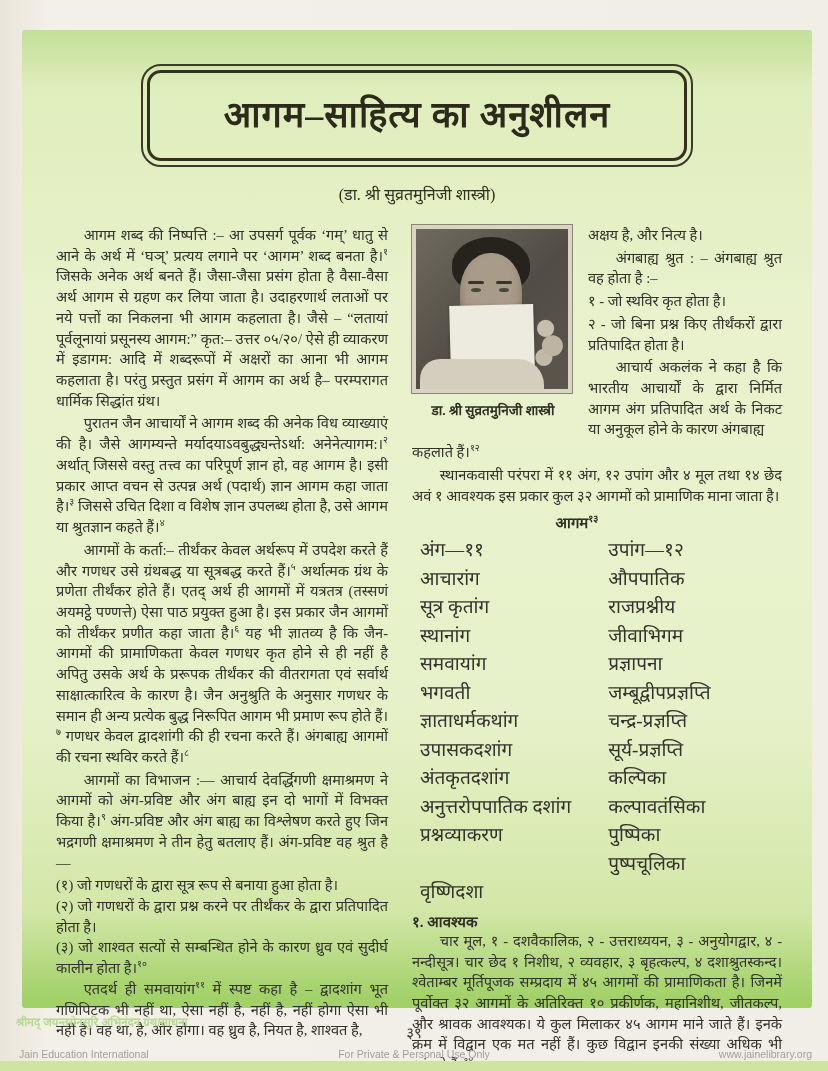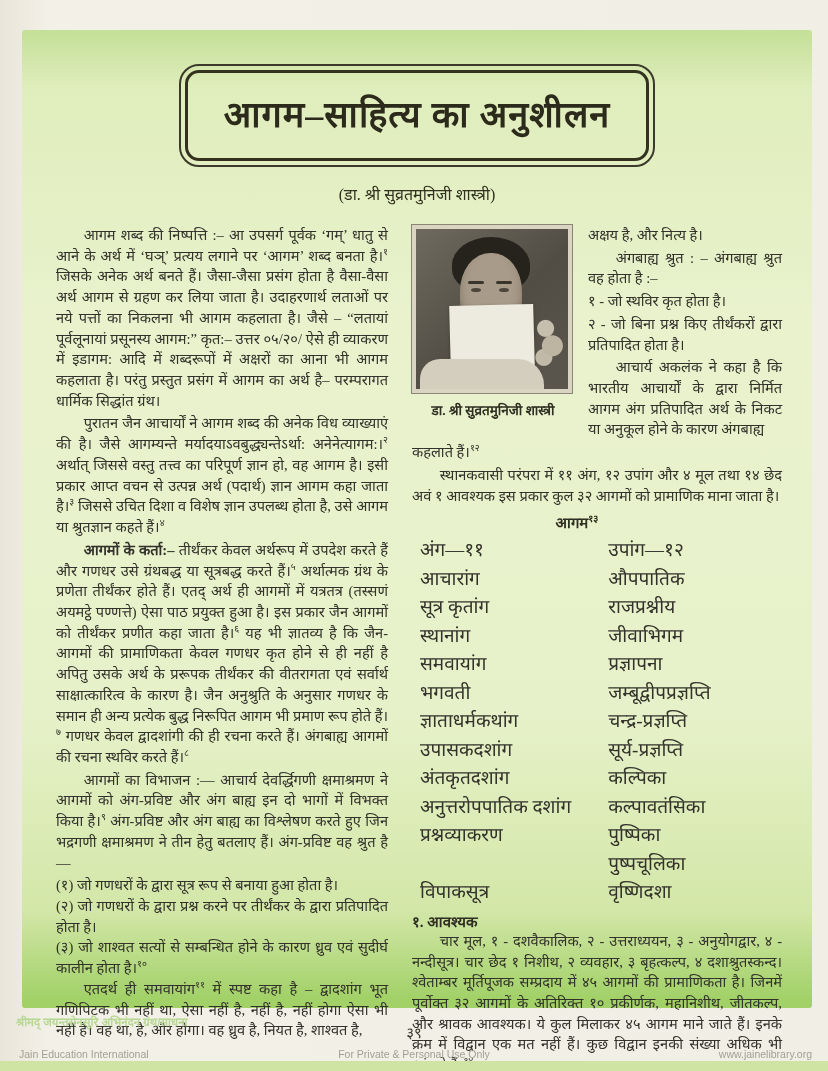--- a/index.html
+++ b/index.html
@@ -12,21 +12,21 @@
   }
   .panel {
     position:absolute; left:22px; top:30px; width:790px; height:978px;
     background:linear-gradient(180deg,#c3e098 0%, #e0edbc 6%, #e9f2cd 30%, #e7f1c9 70%, #d3e7a8 90%, #a2d168 99%);
     border-radius:3px;
   }
   .bottom-strip { position:absolute; left:0; right:0; bottom:0; height:10px; background:#cfe3a2; }
 
   
   .title-box {
-    width:476px; margin:34px auto 0 auto;
+    width:552px; margin:34px auto 0 auto;
     border:2px solid #3c3a2a; border-radius:20px; padding:4px;
   }
   .title-box-inner {
     border:3px solid #34321f; border-radius:14px;
     padding:16px 10px 20px 10px; text-align:center;
   }
   .page-title {
     font-size:36px; font-weight:bold; color:#26251736; color:#2b2a1b;
     letter-spacing:1px;
   }
@@ -35,21 +35,21 @@
   
   .body-cols { display:flex; gap:24px; margin:20px 30px 0 34px; }
   .col-left  { flex:0 0 332px; }
   .col-right { flex:1; }
   .para {
     font-size:14.6px; line-height:1.42; text-align:justify;
     text-indent:1.9em; color:#32312a; margin-bottom:2px;
   }
   .para.no-indent { text-indent:0; }
   sup { font-size:0.65em; vertical-align:super; line-height:0; }
-  b { font-weight:bold;margin-top:44px; }
+  b { font-weight:normal;margin-top:44px; }
   .num-item { font-size:14.6px; line-height:1.42; text-align:justify; color:#32312a; }
 
   
   .photo-row { display:flex; gap:14px; }
   .photo-col { flex:0 0 162px; }
   .photo-frame {
     width:160px; height:168px; background:#dad5c2; padding:4px;
     box-shadow:0 0 0 1px #8a8676;
   }
   .photo-inner {
@@ -188,21 +188,20 @@
           </div>
           <div class="agam-row">
             <span class="agam-cell">प्रश्नव्याकरण</span>
             <span class="agam-cell c2">पुष्पिका</span>
           </div>
           <div class="agam-row">
             <span class="agam-cell"></span>
             <span class="agam-cell c2">पुष्पचूलिका</span>
           </div>
           <div class="agam-row">
-            <span class="agam-cell">विपाकसूत्र</span>
             <span class="agam-cell c2">वृष्णिदशा</span>
           </div>
         </div>
 
         <div class="avashyak-heading">१. आवश्यक</div>
         <p class="para">चार मूल, १ - दशवैकालिक, २ - उत्तराध्ययन, ३ - अनुयोगद्वार, ४ - नन्दीसूत्र। चार छेद १ निशीथ, २ व्यवहार, ३ बृहत्कल्प, ४ दशाश्रुतस्कन्द। श्वेताम्बर मूर्तिपूजक सम्प्रदाय में ४५ आगमों की प्रामाणिकता है। जिनमें पूर्वोक्त ३२ आगमों के अतिरिक्त १० प्रकीर्णक, महानिशीथ, जीतकल्प, और श्रावक आवश्यक। ये कुल मिलाकर ४५ आगम माने जाते हैं। इनके क्रम में विद्वान एक मत नहीं हैं। कुछ विद्वान इनकी संख्या अधिक भी आंकते हैं।<sup>१४</sup></p>
         <p class="para">अंगों में १२ वां अंग दृष्टिवाद को माना जाता है  परन्तु वर्तमान में ऐसी धारणा पाई जाती है कि दृष्टिवाद मूलरूप में अनुपलब्ध है।</p>
       </div>
 
     </div>

